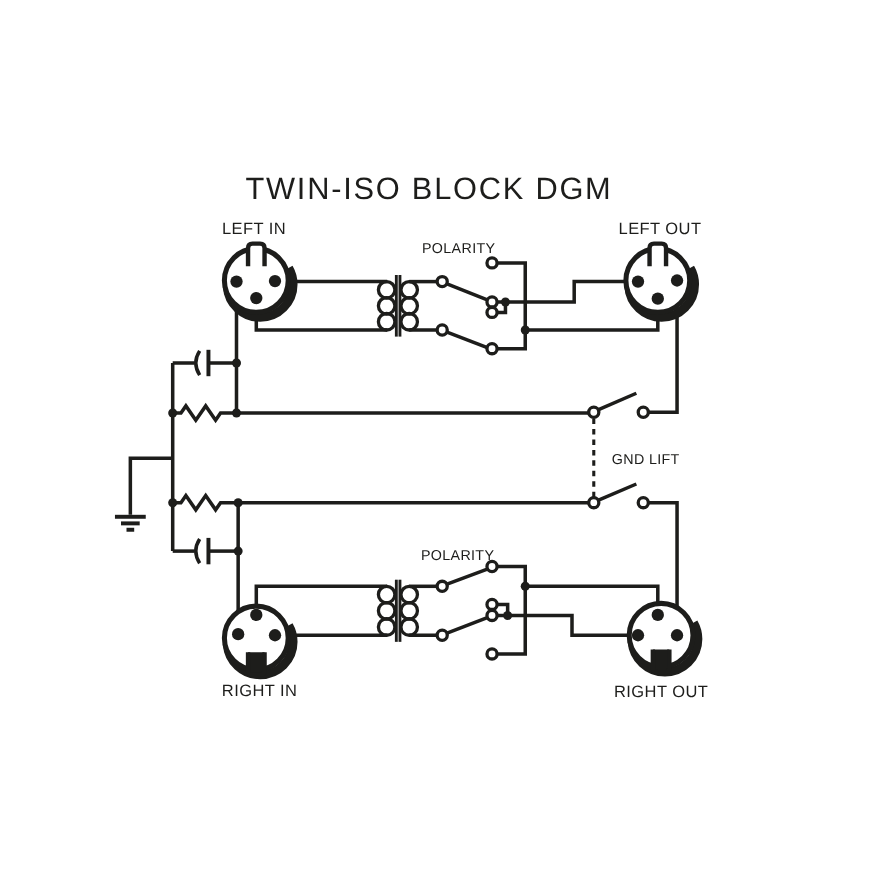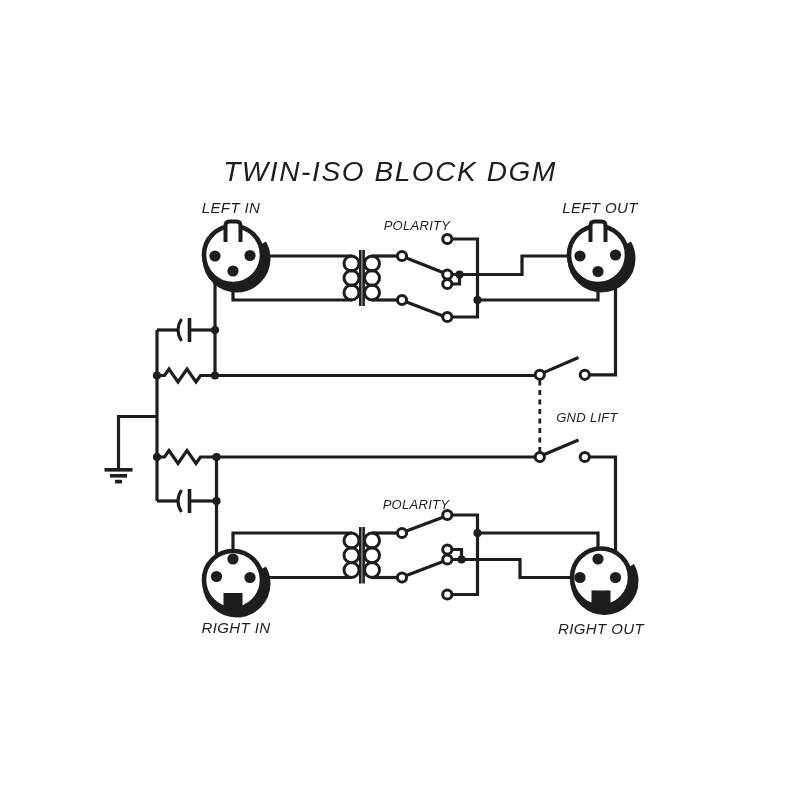--- a/index.html
+++ b/index.html
@@ -1,17 +1,17 @@
 <!DOCTYPE html>
 <html style="--ink: #1d1d1b; --bg: #ffffff;"><head>
 <meta charset="utf-8">
 <style>
   :root { --ink:#1d1d1b; --bg:#ffffff; }
   html,body { margin:0; padding:0; background:var(--bg); }
-  .stage { width:800px; height:700px; position:relative; background:var(--bg);font-style:italic; }
+  .stage { width:800px; height:700px; position:relative; background:var(--bg); }
   svg { display:block; }
   .wire   { stroke:var(--ink); stroke-width:3.2; fill:none; stroke-linejoin:miter; }
   .bar    { stroke:var(--ink); stroke-width:3.6; fill:none; }
   .dashed { stroke:var(--ink); stroke-width:2.8; fill:none; stroke-dasharray:5 4.5; }
   .pin    { fill:var(--ink); stroke:none; }
   .dot    { fill:var(--ink); stroke:none; }
   .contact{ fill:#fff; stroke:var(--ink); stroke-width:3; }
   .ring   { fill:#fff; stroke:var(--ink); stroke-width:4.6; }
   .shadow { fill:none; stroke:var(--ink); stroke-width:8; }
   .notch  { fill:#fff; stroke:var(--ink); stroke-width:4; stroke-linejoin:round; }

